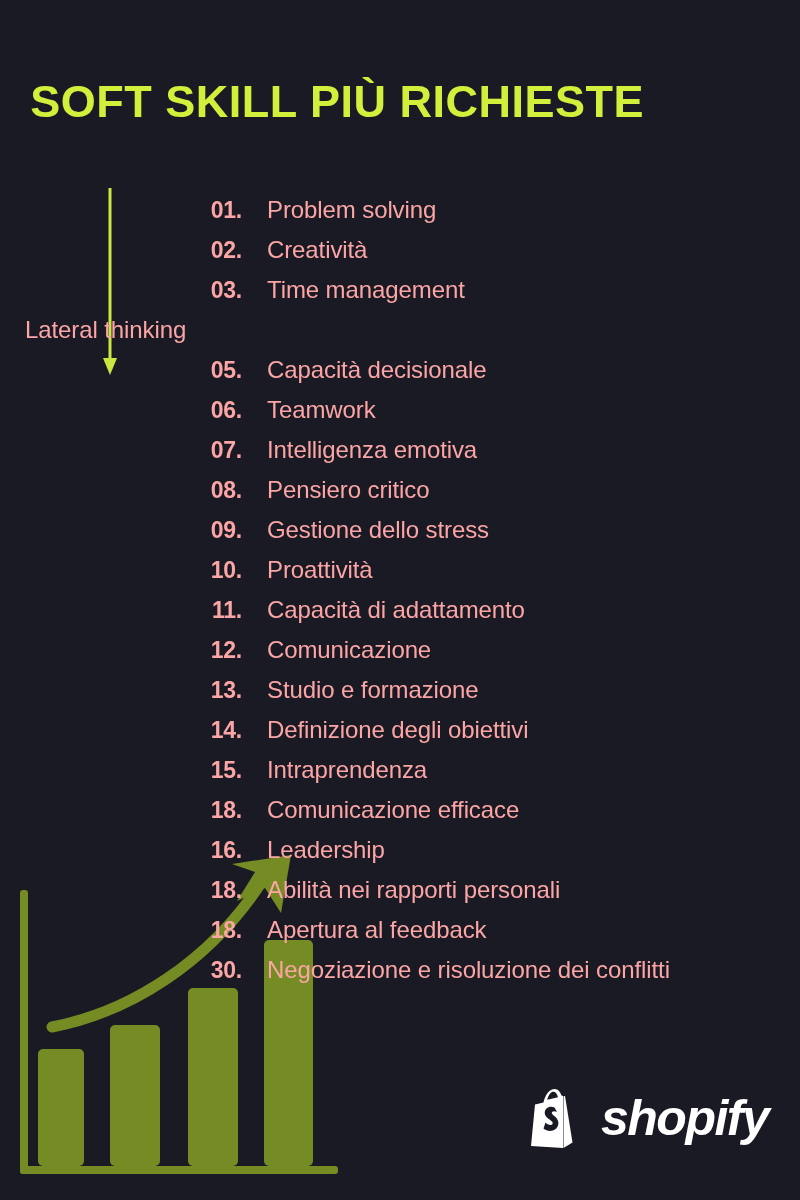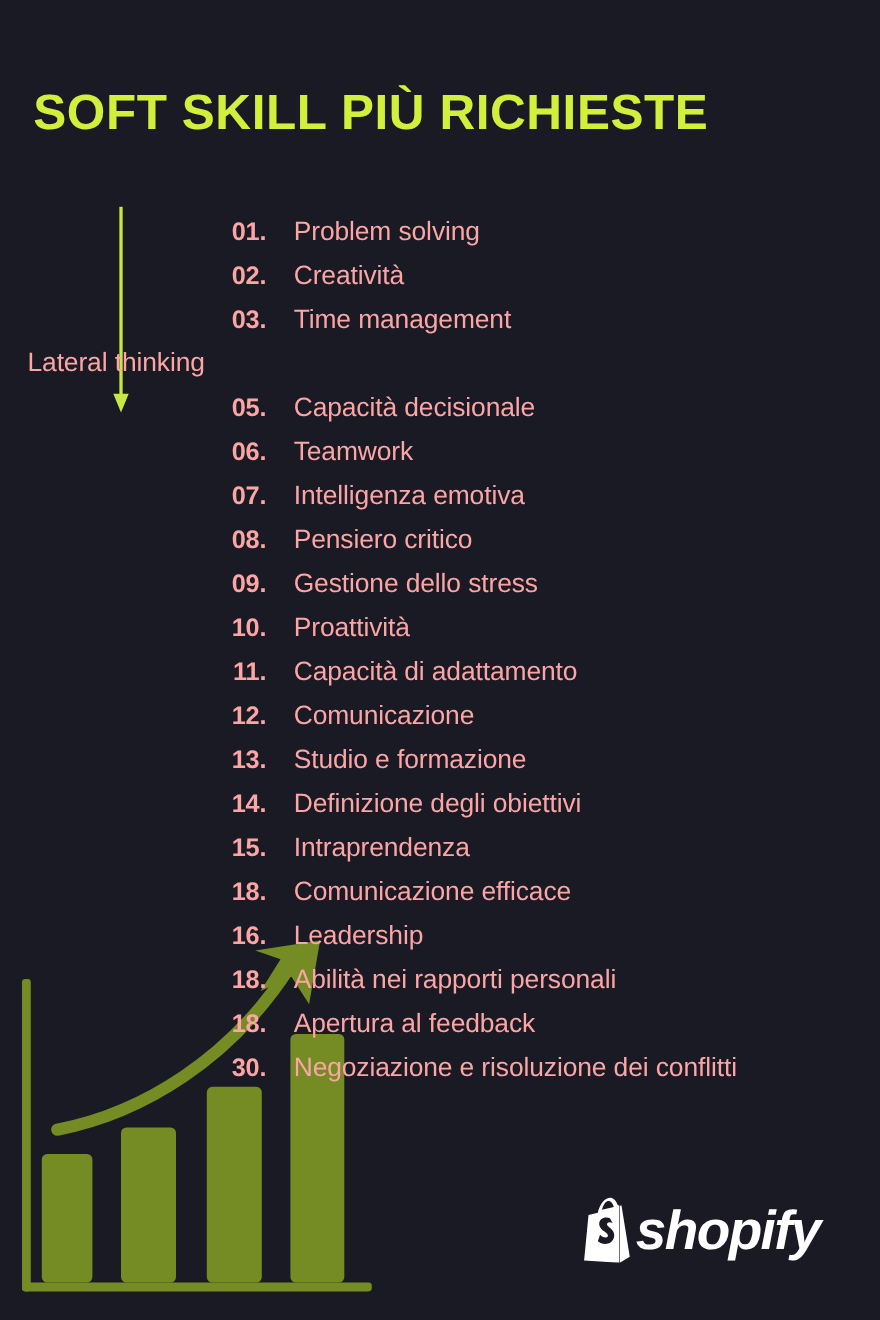--- a/index.html
+++ b/index.html
@@ -83,21 +83,21 @@
   }
 
   
   #shopify-logo {
     position: absolute;
     left: 525px;
     top: 1088px;
     z-index: 4;
     display: flex;
     align-items: center;
-    gap: 1px;
+    gap: 24px;
   }
   #shopify-wordmark {
     font-size: 50px;
     font-style: italic;
     font-weight: bold;
     color: #ffffff;
     letter-spacing: -1.5px;
     font-family: "Liberation Sans", sans-serif;
     line-height: 1;
   }

